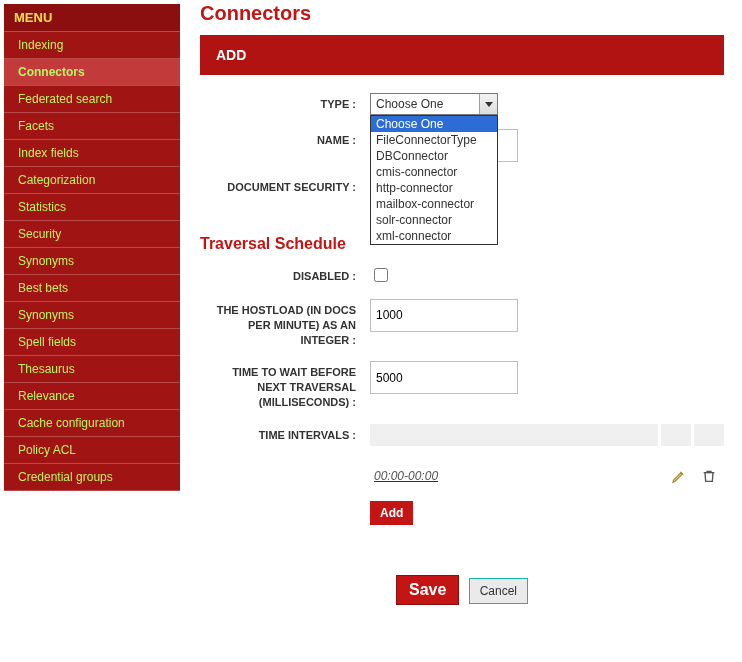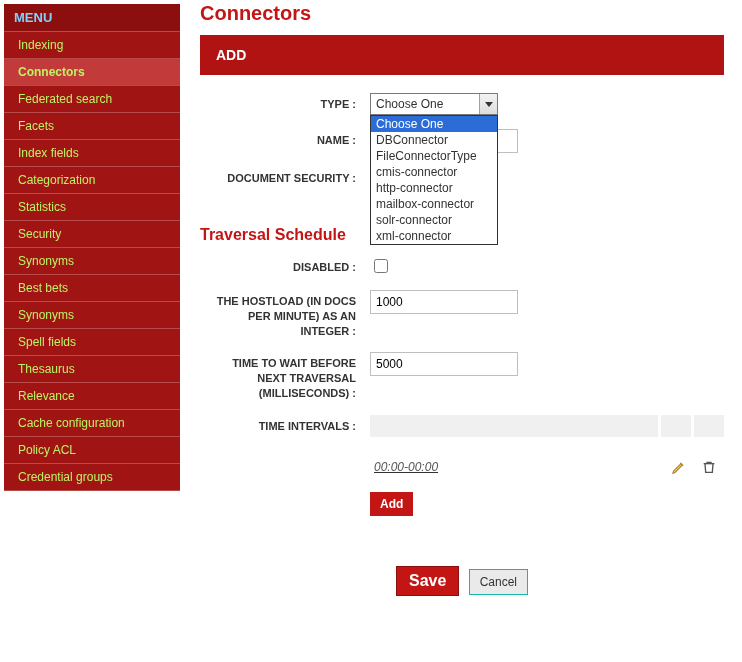--- a/index.html
+++ b/index.html
@@ -16,21 +16,21 @@
     align-items: flex-start;
   }
   
   .sidebar {
     width: 176px;
     margin: 4px 0 0 4px;
     background: #a01414;
   }
   .sidebar-header {
     background: #8c0f0f;
-    color: #7dd3fc;
+    color: #fde047;
     font-weight: bold;
     font-size: 13px;
     padding: 6px 10px;
     border-bottom: 1px solid #b94a4a;
   }
   .sidebar-item {
     color: #bef264;
     padding: 6px 14px;
     border-bottom: 1px solid #b94a4a;
     cursor: pointer;
@@ -126,21 +126,21 @@
     font-size: 12px;
     cursor: pointer;
     white-space: nowrap;
   }
   .dropdown-option.highlight {
     background: #2b6cd6;
     color: #fff;
   }
   input[type="text"].txt {
     width: 148px;
-    height: 24px;
+    height: 33px;
     border: 1px solid #bfbfbf;
     padding: 2px 5px;
     font-size: 12px;
   }
   input[type="checkbox"].chk {
     width: 14px;
     height: 14px;
   }
   
   .intervals-headerrow {
@@ -245,22 +245,22 @@
 
     <div class="form-row">
       <div class="form-label">TYPE :</div>
       <div class="form-control-cell">
         <div class="select-display">
           <span>Choose One</span>
           <span class="select-arrow-btn"></span>
         </div>
         <div class="dropdown-list">
           <div class="dropdown-option highlight">Choose One</div>
+          <div class="dropdown-option">FileConnectorType</div>
           <div class="dropdown-option">DBConnector</div>
-          <div class="dropdown-option">FileConnectorType</div>
           <div class="dropdown-option">cmis-connector</div>
           <div class="dropdown-option">http-connector</div>
           <div class="dropdown-option">mailbox-connector</div>
           <div class="dropdown-option">solr-connector</div>
           <div class="dropdown-option">xml-connector</div>
         </div>
       </div>
     </div>
 
     <div class="form-row">

